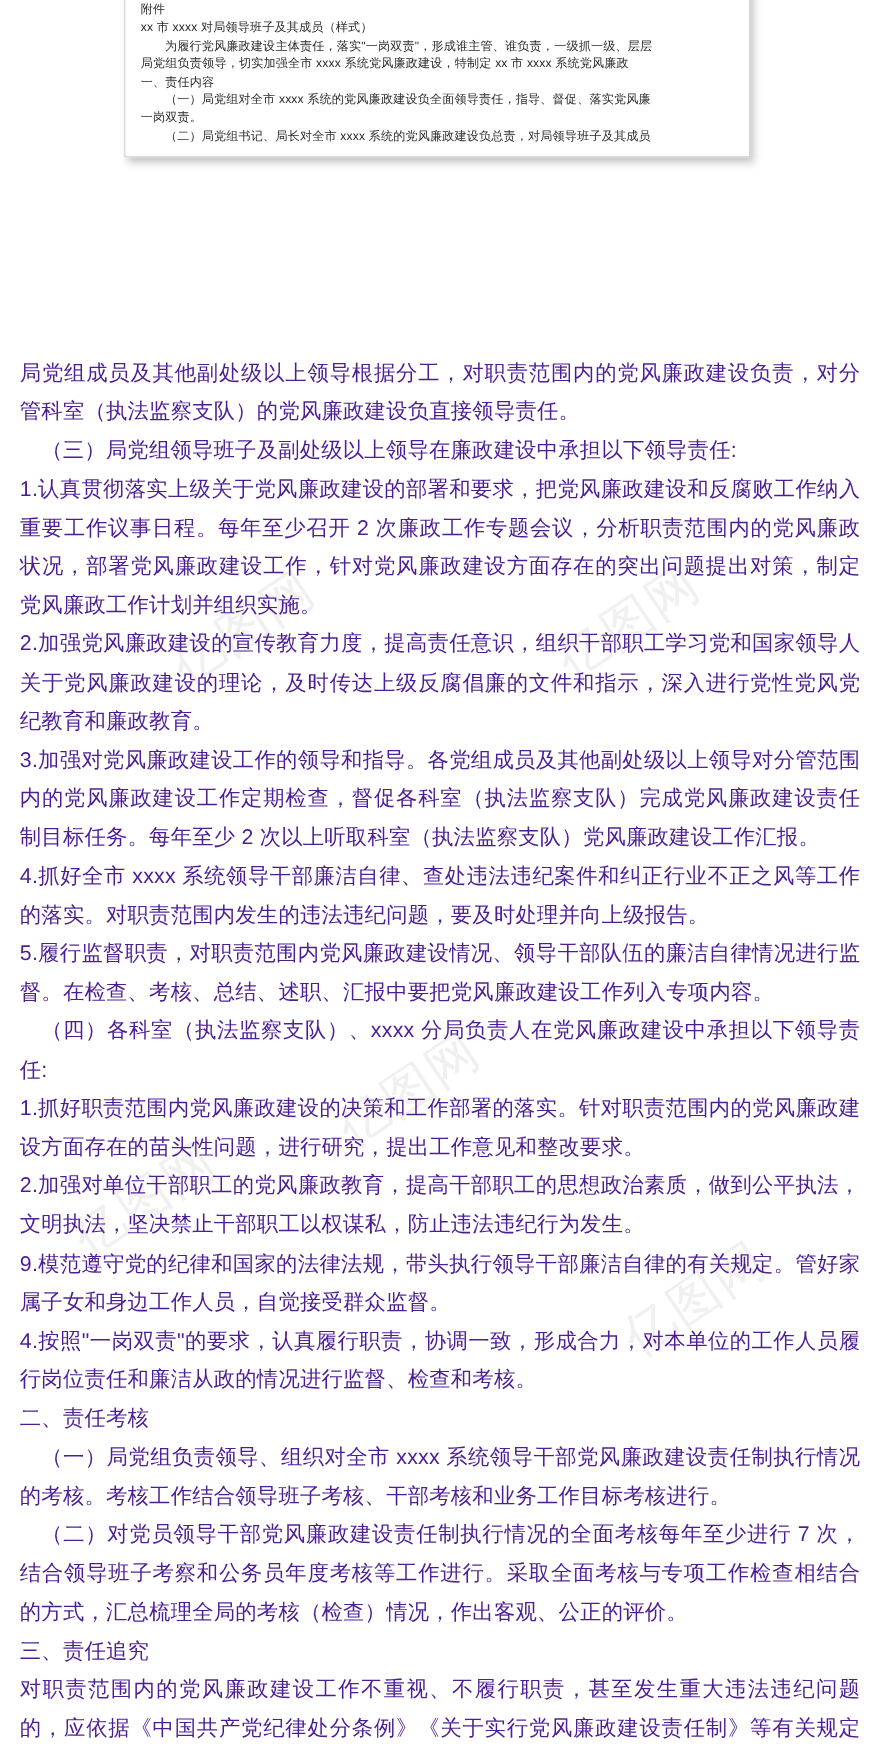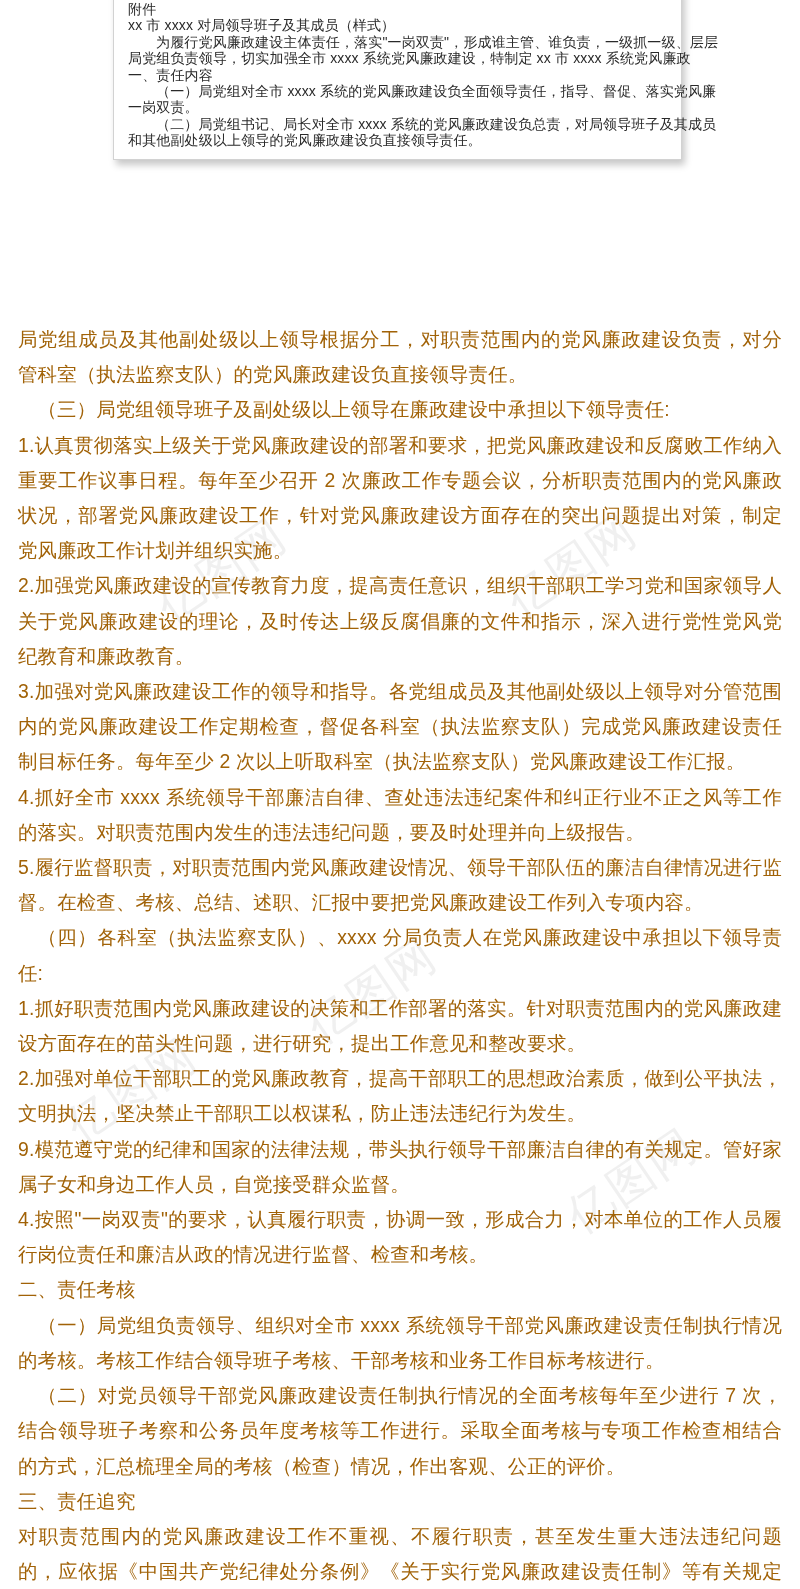--- a/index.html
+++ b/index.html
@@ -22,41 +22,41 @@
     left: 113px;
     top: -12px;
     width: 569px;
     box-sizing: border-box;
     background: #ffffff;
     border: 1px solid #d2d2d2;
     padding: 12px 14px 10px 14px;
     box-shadow: 3px 5px 7px rgba(0,0,0,0.22);
   }
   #preview-card .pv-line {
-    font-size: 14px;
+    font-size: 11px;
     line-height: 16.4px;
     letter-spacing: 0.15px;
     color: #2a2a2a;
     white-space: nowrap;
   }
   #preview-card .pv-indent { text-indent: 2em; }
 
   
   #doc-body {
     position: absolute;
     left: 18px;
     top: 322px;
     width: 764px;
   }
   #doc-body p {
     margin: 0;
     font-size: 19.4px;
     line-height: 35.2px;
     letter-spacing: 0.2px;
-    color: #a16207;
+    color: #4c1d95;
     text-align: justify;
     text-justify: inter-ideograph;
   }
   #doc-body p.indent { text-indent: 1em; }
   #doc-body p.flat   { text-indent: 0; }
 
   
   .wm {
     position: absolute;
     font-size: 46px;
@@ -85,21 +85,20 @@
 
 <div id="preview-card">
   <div class="pv-line">附件</div>
   <div class="pv-line">xx 市 xxxx 对局领导班子及其成员（样式）</div>
   <div class="pv-line pv-indent">为履行党风廉政建设主体责任，落实"一岗双责"，形成谁主管、谁负责，一级抓一级、层层</div>
   <div class="pv-line">局党组负责领导，切实加强全市 xxxx 系统党风廉政建设，特制定 xx 市 xxxx 系统党风廉政</div>
   <div class="pv-line">一、责任内容</div>
   <div class="pv-line pv-indent">（一）局党组对全市 xxxx 系统的党风廉政建设负全面领导责任，指导、督促、落实党风廉</div>
   <div class="pv-line">一岗双责。</div>
   <div class="pv-line pv-indent">（二）局党组书记、局长对全市 xxxx 系统的党风廉政建设负总责，对局领导班子及其成员</div>
-  <div class="pv-line">和其他副处级以上领导的党风廉政建设负直接领导责任。</div>
 </div>
 
 <div id="doc-body">
   <p class="flat">局党组成员及其他副处级以上领导根据分工，对职责范围内的党风廉政建设负责，对分管科室（执法监察支队）的党风廉政建设负直接领导责任。</p>
   <p class="indent">（三）局党组领导班子及副处级以上领导在廉政建设中承担以下领导责任:</p>
   <p class="flat">1.认真贯彻落实上级关于党风廉政建设的部署和要求，把党风廉政建设和反腐败工作纳入重要工作议事日程。每年至少召开 2 次廉政工作专题会议，分析职责范围内的党风廉政状况，部署党风廉政建设工作，针对党风廉政建设方面存在的突出问题提出对策，制定党风廉政工作计划并组织实施。</p>
   <p class="flat">2.加强党风廉政建设的宣传教育力度，提高责任意识，组织干部职工学习党和国家领导人关于党风廉政建设的理论，及时传达上级反腐倡廉的文件和指示，深入进行党性党风党纪教育和廉政教育。</p>
   <p class="flat">3.加强对党风廉政建设工作的领导和指导。各党组成员及其他副处级以上领导对分管范围内的党风廉政建设工作定期检查，督促各科室（执法监察支队）完成党风廉政建设责任制目标任务。每年至少 2 次以上听取科室（执法监察支队）党风廉政建设工作汇报。</p>
   <p class="flat">4.抓好全市 xxxx 系统领导干部廉洁自律、查处违法违纪案件和纠正行业不正之风等工作的落实。对职责范围内发生的违法违纪问题，要及时处理并向上级报告。</p>
   <p class="flat">5.履行监督职责，对职责范围内党风廉政建设情况、领导干部队伍的廉洁自律情况进行监督。在检查、考核、总结、述职、汇报中要把党风廉政建设工作列入专项内容。</p>

